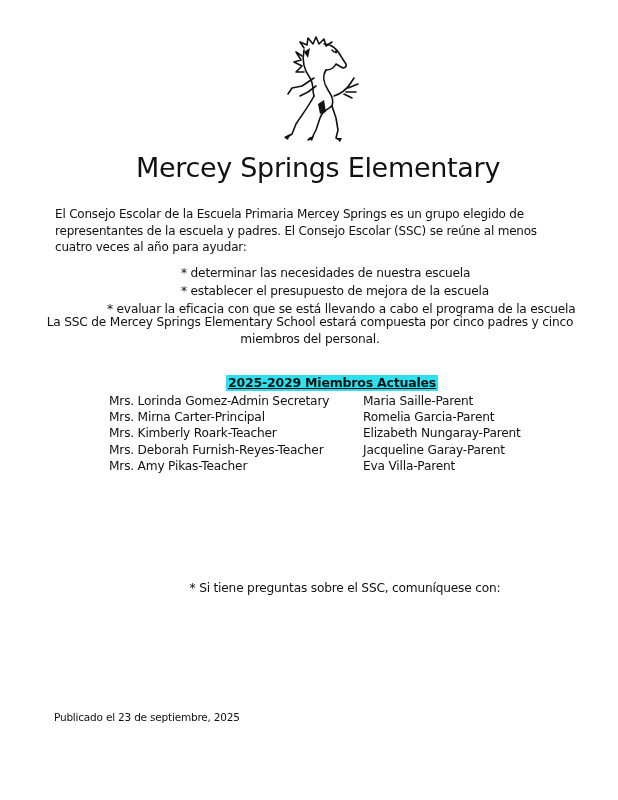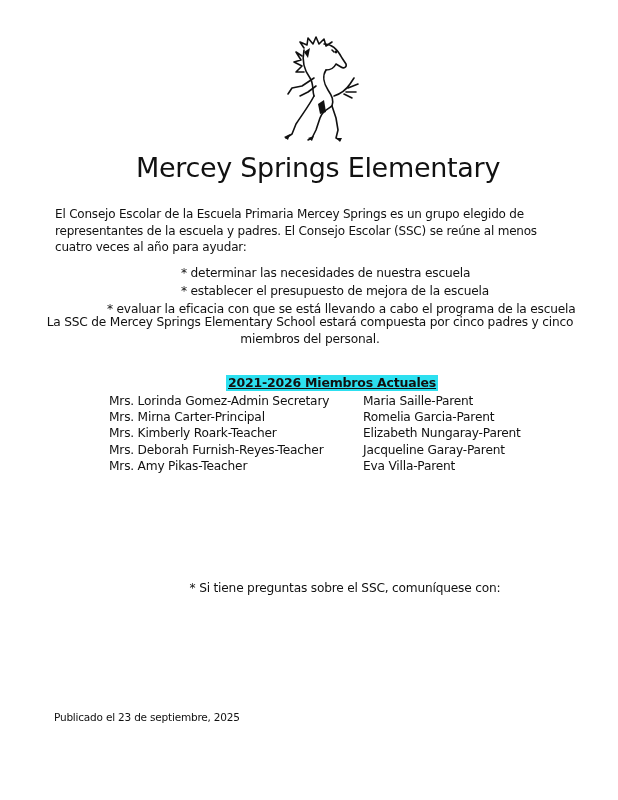--- a/index.html
+++ b/index.html
@@ -148,21 +148,21 @@
 <div class="intro">El Consejo Escolar de la Escuela Primaria Mercey Springs es un grupo elegido de representantes de la escuela y padres. El Consejo Escolar (SSC) se reúne al menos cuatro veces al año para ayudar:</div>
 
 <div class="bullets">
   <div class="b1">* determinar las necesidades de nuestra escuela</div>
   <div class="b2">* establecer el presupuesto de mejora de la escuela</div>
   <div class="b3">* evaluar la eficacia con que se está llevando a cabo el programa de la escuela</div>
 </div>
 
 <div class="composition">La SSC de Mercey Springs Elementary School estará compuesta por cinco padres y cinco miembros del personal.</div>
 
-<div class="members-heading">2021-2026 Miembros Actuales</div>
+<div class="members-heading">2025-2029 Miembros Actuales</div>
 
 <div class="col col-staff">
   <div>Mrs. Lorinda Gomez-Admin Secretary</div>
   <div>Mrs. Mirna Carter-Principal</div>
   <div>Mrs. Kimberly Roark-Teacher</div>
   <div>Mrs. Deborah Furnish-Reyes-Teacher</div>
   <div>Mrs. Amy Pikas-Teacher</div>
 </div>
 
 <div class="col col-parents">

